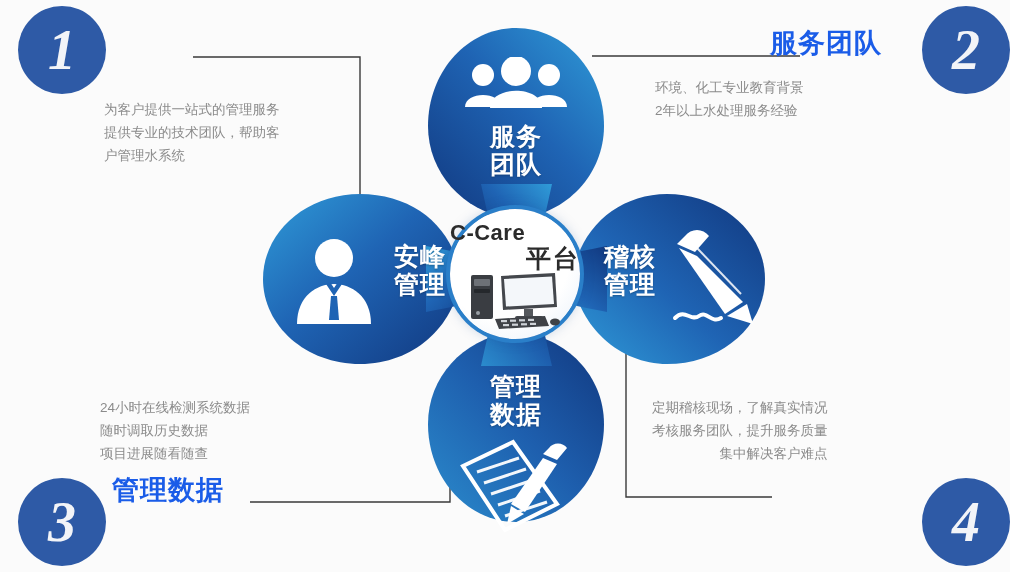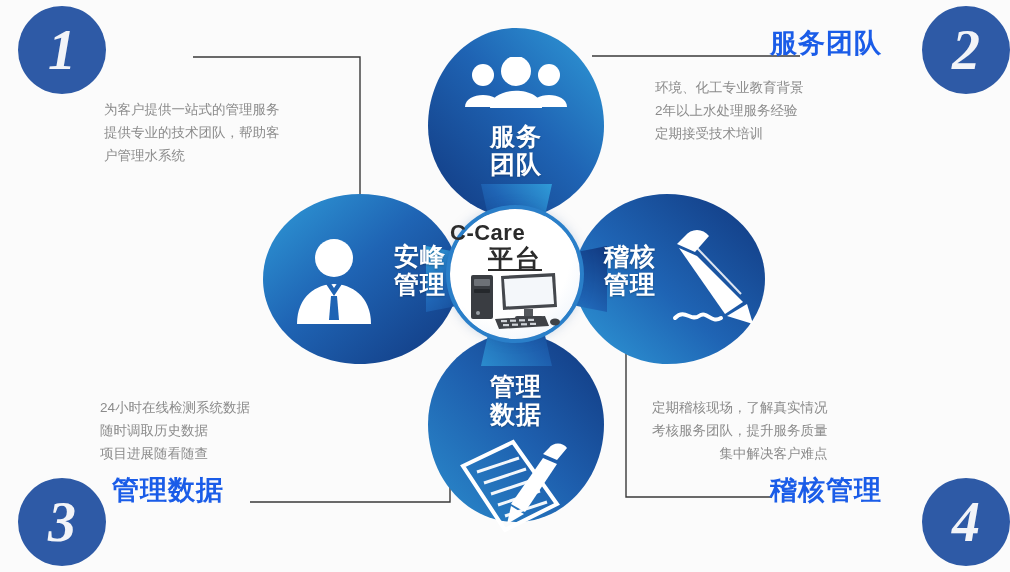--- a/index.html
+++ b/index.html
@@ -120,26 +120,25 @@
     color: #2b2b2b;
     font-size: 22px;
     font-weight: bold;
     letter-spacing: .5px;
   }
   .hub-sub {
     position: absolute;
     top: 33px;
     left: 0;
     width: 100%;
-    text-align: center;
+    text-align: right;
     color: #2b2b2b;
     font-size: 25px;
     font-weight: bold;
     letter-spacing: 2px;
-    text-decoration: underline;
   }
   .hub-icon {
     position: absolute;
     top: 62px;
     left: 50%;
     transform: translateX(-50%);
   }
 </style>
 </head>
 <body>
@@ -153,31 +152,29 @@
     <polyline points="626,345 626,497 772,497" fill="none" stroke="#3a3a3a" stroke-width="1.4"></polyline>
   </svg>
 
   <div class="badge b1">1</div>
   <div class="badge b2">2</div>
   <div class="badge b3">3</div>
   <div class="badge b4">4</div>
 
   <div class="heading h2">服务团队</div>
   <div class="heading h3">管理数据</div>
-  <div class="heading h4">稽核管理</div>
 
   <div class="copy c1">
     <div>为客户提供一站式的管理服务</div>
     <div>提供专业的技术团队，帮助客</div>
     <div>户管理水系统</div>
   </div>
   <div class="copy c2">
     <div>环境、化工专业教育背景</div>
     <div>2年以上水处理服务经验</div>
-    <div>定期接受技术培训</div>
   </div>
   <div class="copy c3">
     <div>24小时在线检测系统数据</div>
     <div>随时调取历史数据</div>
     <div>项目进展随看随查</div>
   </div>
   <div class="copy c4">
     <div>定期稽核现场，了解真实情况</div>
     <div>考核服务团队，提升服务质量</div>
     <div>集中解决客户难点</div>

